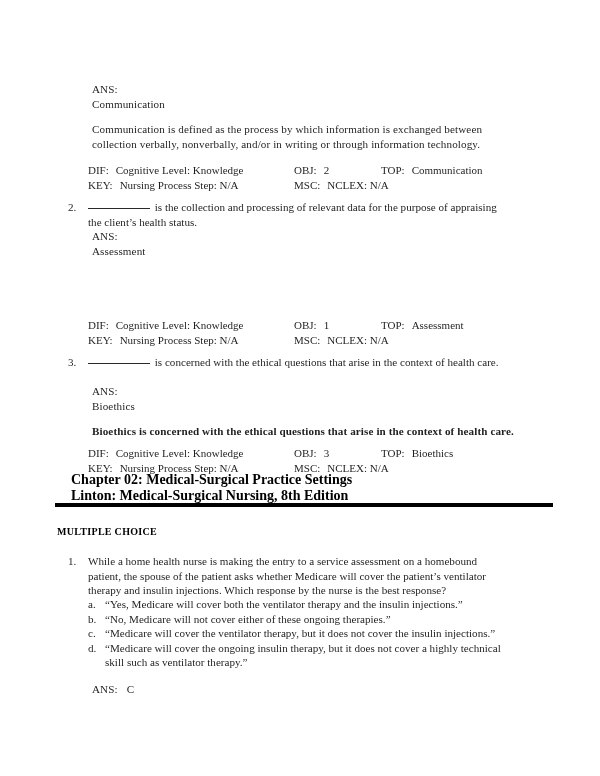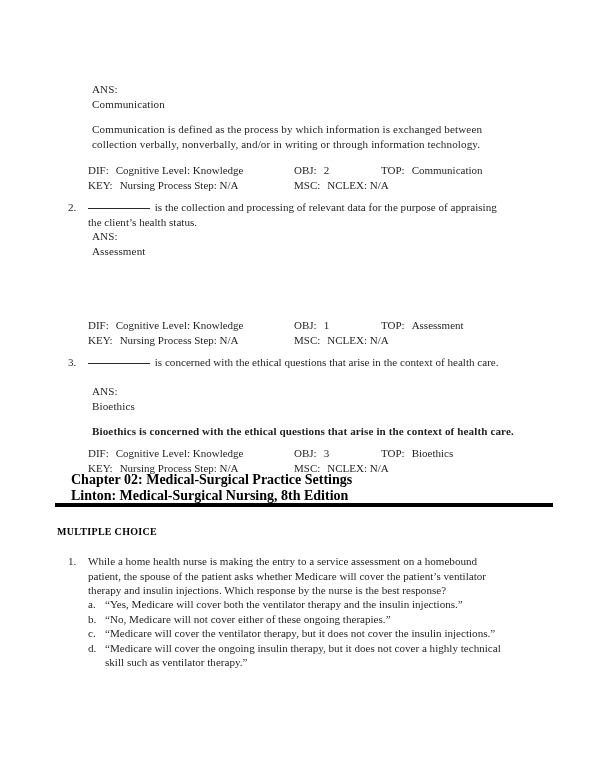--- a/index.html
+++ b/index.html
@@ -224,14 +224,15 @@
     <div class="choice">
       <span class="choice-letter">c.</span>
       <span>“Medicare will cover the ventilator therapy, but it does not cover the insulin injections.”</span>
     </div>
     <div class="choice">
       <span class="choice-letter">d.</span>
       <span>“Medicare will cover the ongoing insulin therapy, but it does not cover a highly technical skill such as ventilator therapy.”</span>
     </div>
   </div>
 
+  <div class="tblk body-text" style="top:682px;"><span>ANS:</span><span style="display:inline-block; width:9px;"></span><span>C</span></div>
 
 </div>
 
 </body></html>

